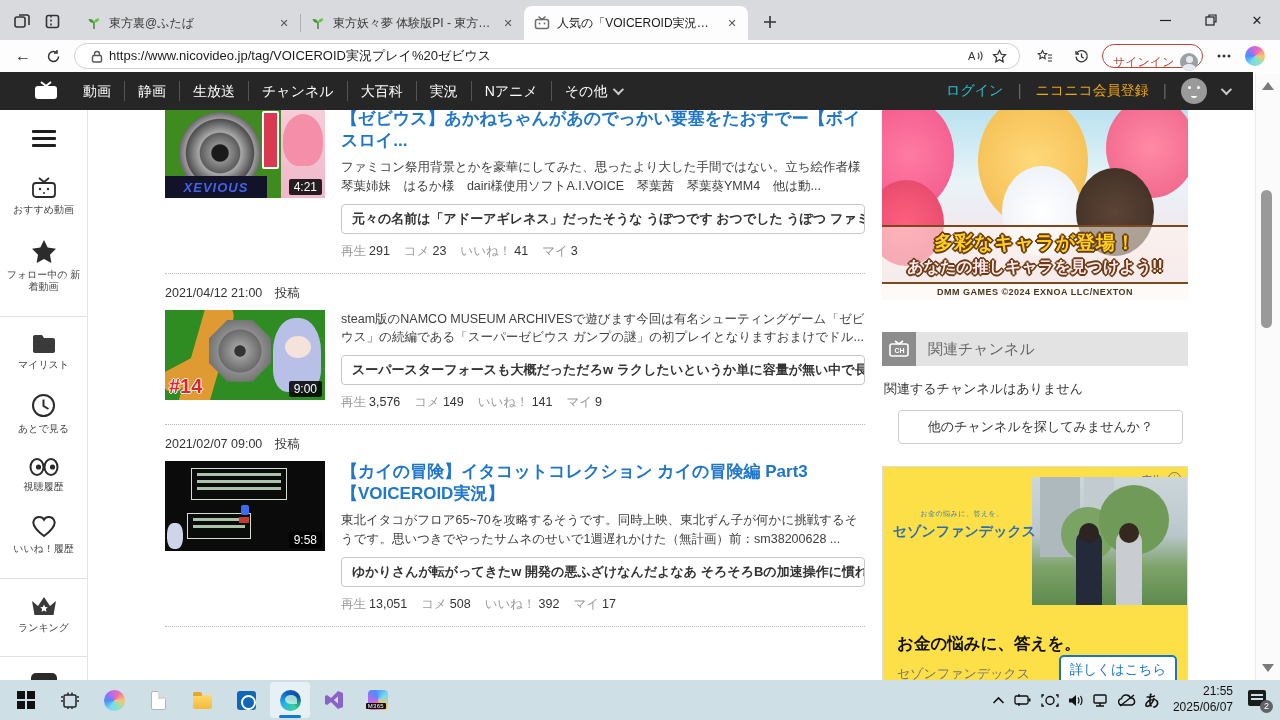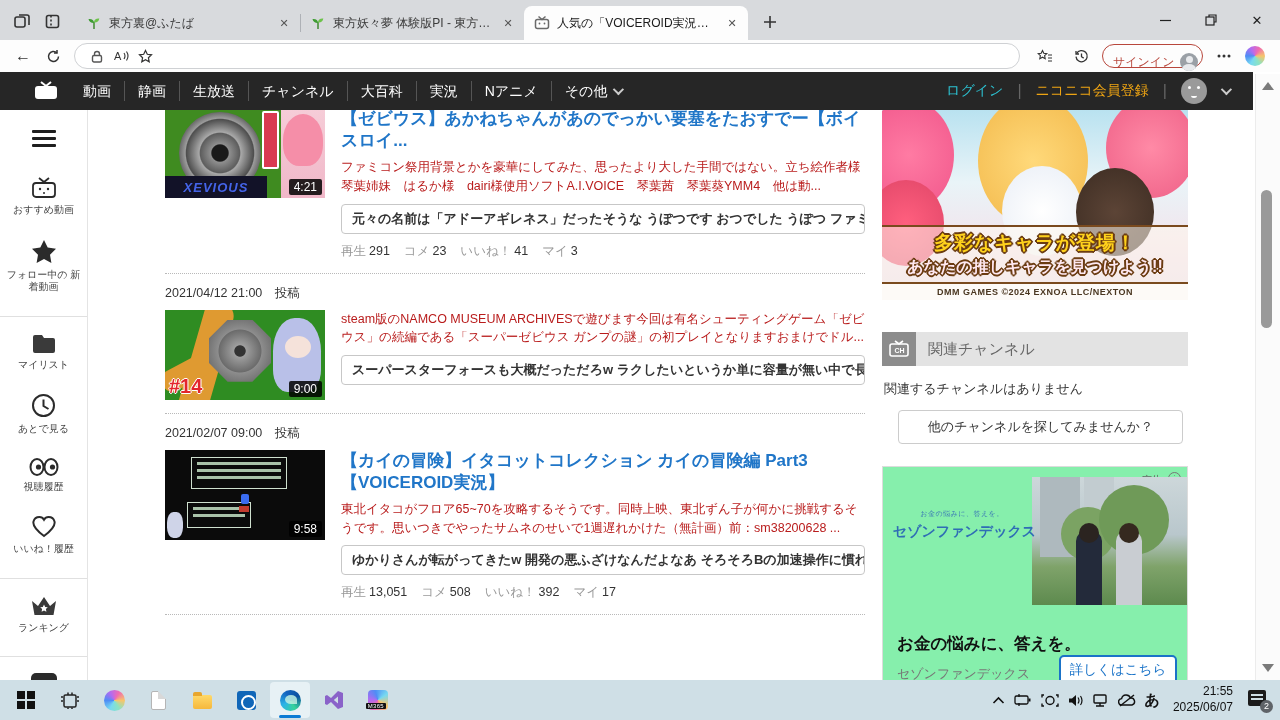--- a/index.html
+++ b/index.html
@@ -63,21 +63,21 @@
   .sb-div { border-top:1px solid #e0e0e0; margin:0 0 16px 0; }
   .nsq { width:26px; height:24px; margin:0 auto; background:#2b2b2b; border-radius:5px; color:#fff; font-weight:bold; font-size:14px; line-height:24px; }
 
   
   .main { position:absolute; left:165px; top:0; width:700px; }
   .vdate { font-size:12.5px; color:#333; margin:0 0 8px 0; }
   .vitem { display:flex; }
   .thumb { position:relative; width:160px; height:90px; flex:0 0 160px; overflow:hidden; background:#888; }
   .vbody { flex:1; margin-left:16px; min-width:0; }
   .vtitle { font-size:17px; font-weight:bold; color:#2076c8; line-height:1.3; margin-bottom:6px; }
-  .vdesc { font-size:12.5px; color:#b91c1c; line-height:1.5; margin-bottom:8px; }
+  .vdesc { font-size:12.5px; color:#404040; line-height:1.5; margin-bottom:8px; }
   .vcomment { border:1px solid #c7c7c7; border-radius:4px; padding:5px 10px; font-size:13px; font-weight:600; color:#333; white-space:nowrap; overflow:hidden; }
   .vstats { margin-top:9px; font-size:12.5px; }
   .vstats .sl { color:#999; margin-right:3px; }
   .vstats .sv { color:#333; margin-right:14px; }
   .vdiv { border-top:1px dotted #b9b9b9; margin:13px 0 11px 0; }
   .dur { position:absolute; right:3px; bottom:3px; background:rgba(0,0,0,.85); color:#fff; font-size:12px; padding:1px 5px; border-radius:2px; }
 
   
   .t1 { background:#3f8b20; }
   .t1 .ring { position:absolute; left:14px; top:4px; width:82px; height:82px; border-radius:50%;
@@ -118,21 +118,21 @@
   .bb2 { font-size:16px; font-weight:900; color:#ffe9f2; margin-top:1px;
       text-shadow:-2px 0 #6b3c12,2px 0 #6b3c12,0 -2px #6b3c12,0 2px #6b3c12,-1px -1px #6b3c12,1px 1px #6b3c12,-1px 1px #6b3c12,1px -1px #6b3c12; }
   .banner-foot { position:absolute; left:0; right:0; bottom:0; height:16px; background:rgba(255,253,248,.9);
       font-size:9px; font-weight:bold; color:#4a3620; display:flex; align-items:center; justify-content:center; letter-spacing:.5px; }
   .related-h { margin-top:32px; height:34px; background:#e3e3e3; display:flex; align-items:center; }
   .related-h .chsq { width:34px; height:34px; background:#8c8c8c; display:flex; align-items:center; justify-content:center; }
   .related-h .rh-t { font-size:15px; color:#666; margin-left:12px; }
   .related-empty { font-size:13px; color:#333; margin:14px 0 0 2px; }
   .related-btn { margin:12px 0 0 16px; width:285px; height:34px; background:#fff; border:1px solid #ccc; border-radius:4px;
       font-size:13px; color:#333; display:flex; align-items:center; justify-content:center; }
-  .adcard { margin-top:22px; border:1px solid #dcdcdc; position:relative; height:222px; background:#86efac; }
+  .adcard { margin-top:22px; border:1px solid #dcdcdc; position:relative; height:222px; background:#fde047; }
   .ad-badge { position:absolute; top:6px; right:24px; font-size:11px; color:#666; }
   .ad-info { position:absolute; top:5px; right:6px; width:13px; height:13px; border:1px solid #777; border-radius:50%;
       font-size:9px; color:#777; text-align:center; line-height:12px; transform:rotate(0deg); }
   .ad-photo { position:absolute; top:10px; right:0; width:155px; height:128px; overflow:hidden;
       background:linear-gradient(180deg,#cdd7da 0%,#b9c7cc 45%,#7fa36a 70%,#5d8a4e 100%); }
   .ad-photo .bldg { position:absolute; left:8px; top:0; width:40px; height:80px; background:#aeb9be; }
   .ad-photo .bldg2 { position:absolute; left:52px; top:0; width:30px; height:60px; background:#c2ccd0; }
   .ad-photo .tree { position:absolute; right:18px; top:8px; width:70px; height:70px; border-radius:50%; background:#6f9a58; box-shadow:-46px 14px 0 -8px #7ba363; }
   .ad-photo .p1 { position:absolute; left:44px; bottom:0; width:26px; height:74px; border-radius:10px 10px 0 0; background:#232a3a; }
   .ad-photo .p2 { position:absolute; left:84px; bottom:0; width:26px; height:74px; border-radius:10px 10px 0 0; background:#c9cdd2; }
@@ -261,20 +261,21 @@
           <path d="M11 1v3h-3" fill="none" stroke="#333" stroke-width="1.5"></path>
         </svg>
       </div>
     <div class="addressbar">
       <span class="ab-ico">
           <svg width="12" height="13" viewBox="0 0 12 13">
             <rect x="1.5" y="5.5" width="9" height="6.5" rx="1.5" fill="none" stroke="#555" stroke-width="1.4"></rect>
             <path d="M3.5 5.5V4a2.5 2.5 0 0 1 5 0v1.5" fill="none" stroke="#555" stroke-width="1.4"></path>
           </svg>
         </span>
+      <span class="url">https://www.nicovideo.jp/tag/VOICEROID実況プレイ%20ゼビウス</span>
       <span class="ab-ico">
           <svg width="16" height="14" viewBox="0 0 16 14">
             <text x="1" y="11" font-size="11" fill="#333" font-family="sans-serif">A</text>
             <path d="M11 4q2 3 0 6M13.5 2.5q3 4.5 0 9" fill="none" stroke="#333" stroke-width="1.1"></path>
           </svg>
         </span>
       <span class="ab-ico">
           <svg width="15" height="15" viewBox="0 0 15 15">
             <path d="M7.5 1.5 9.3 5.3l4.2.5-3.1 2.9.8 4.1-3.7-2-3.7 2 .8-4.1L1.5 5.8l4.2-.5z" fill="none" stroke="#333" stroke-width="1.2"></path>
           </svg>
@@ -438,20 +439,23 @@
           <div class="path2"></div>
           <div class="oct"></div>
           <div class="chr"></div>
           <div class="face"></div>
           <span class="lbl">#14</span>
           <span class="dur">9:00</span>
         </div>
         <div class="vbody">
           <p class="vdesc">steam版のNAMCO MUSEUM ARCHIVESで遊びます今回は有名シューティングゲーム「ゼビウス」の続編である「スーパーゼビウス ガンプの謎」の初プレイとなりますおまけでドル...</p>
           <div class="vcomment">スーパースターフォースも大概だっただろw ラクしたいというか単に容量が無い中で長く楽し</div>
+          <div class="vstats">
+            <span class="sl">再生</span><span class="sv">3,576</span><span class="sl">コメ</span><span class="sv">149</span><span class="sl">いいね！</span><span class="sv">141</span><span class="sl">マイ</span><span class="sv">9</span>
+          </div>
         </div>
       </div>
 
       <div class="vdiv"></div>
       <div class="vdate">2021/02/07 09:00　投稿</div>
 
       <div class="vitem">
         <div class="thumb t3">
           <div class="bx a">
               <i></i>

